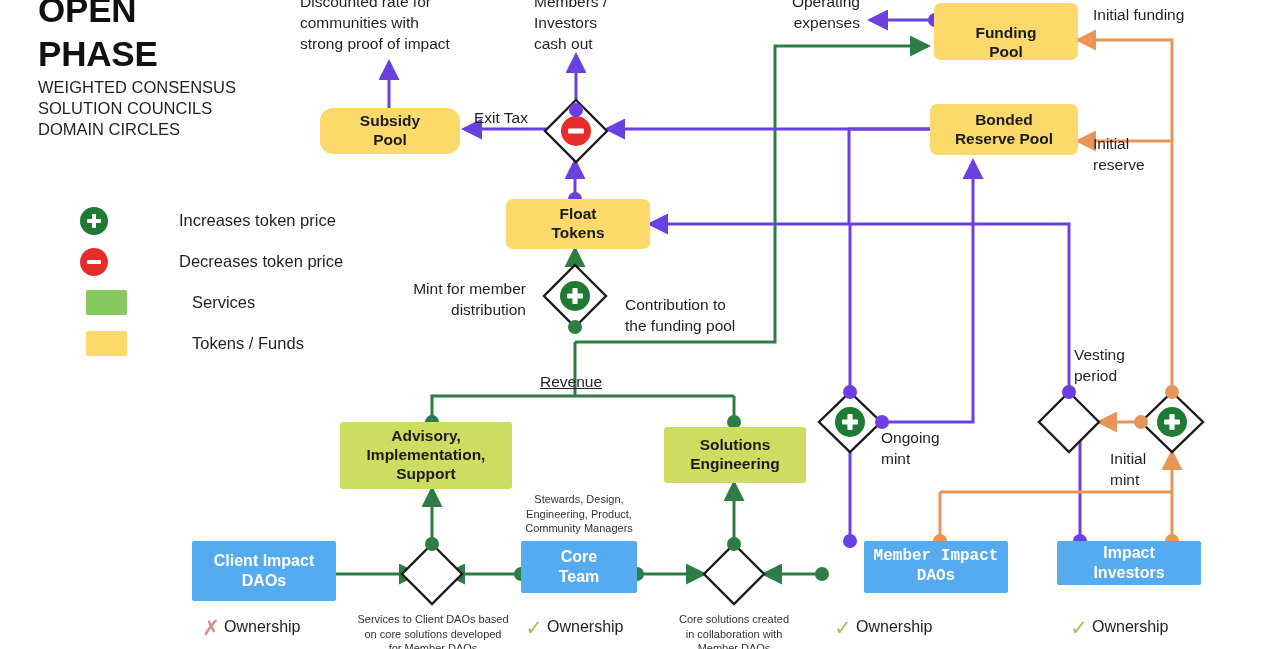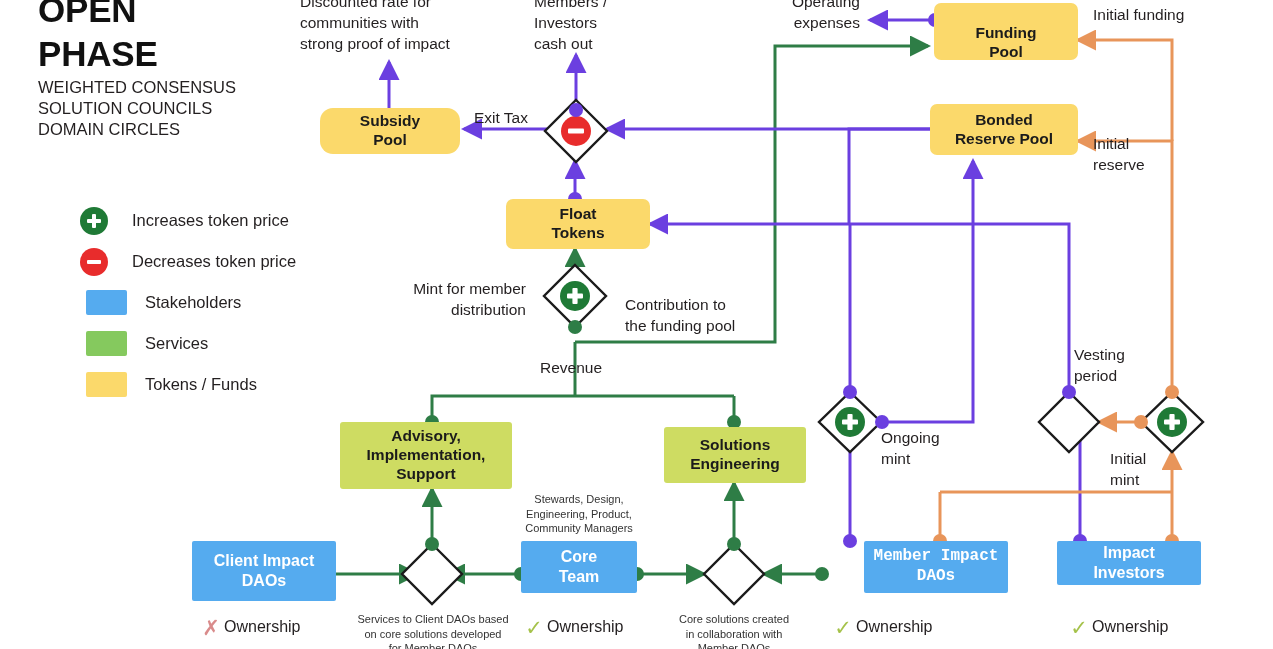--- a/index.html
+++ b/index.html
@@ -30,21 +30,21 @@
   .hdr-sub{
     position:absolute;
     font-size:16.5px;
     line-height:21px;
     color:#231f20;
     white-space:pre-line;
   }
 
   
   .legend{position:absolute;left:74px;top:200px;}
-  .lg-row{display:flex;align-items:center;height:41px;}
+  .lg-row{display:flex;align-items:center;height:41px;gap:47px;}
   .lg-sw{width:41px;height:25px;border-radius:2px;margin-right:18px;flex:0 0 auto;}
   .lg-badge{width:28px;height:28px;border-radius:50%;margin:0 24px 0 6px;flex:0 0 auto;position:relative;}
   .lg-badge i{
     position:absolute;left:50%;top:50%;transform:translate(-50%,-50%);
     display:block;background:#fff;border-radius:1px;
   }
   .lg-badge i.h{width:14px;height:4px;}
   .lg-badge i.v{width:4px;height:14px;}
   .lg-txt{font-size:16.5px;color:#231f20;white-space:nowrap;}
 
@@ -237,24 +237,20 @@
       <span class="lg-txt">Increases token price</span>
     </div>
 
     <div class="lg-row">
       <span class="lg-badge" style="background:#e82c2c;">
         <i class="h"></i>
       </span>
       <span class="lg-txt">Decreases token price</span>
     </div>
 
-    <div class="lg-row">
-      <span class="lg-sw" style="background:#55abef;margin-left:12px;"></span>
-      <span class="lg-txt">Stakeholders</span>
-    </div>
 
     <div class="lg-row">
       <span class="lg-sw" style="background:#85c95e;margin-left:12px;"></span>
       <span class="lg-txt">Services</span>
     </div>
 
     <div class="lg-row">
       <span class="lg-sw" style="background:#fbd96b;margin-left:12px;"></span>
       <span class="lg-txt">Tokens / Funds</span>
     </div>
@@ -328,21 +324,21 @@
 reserve</div>
 
   <div class="anno" style="left:474px;top:107px;">Exit Tax</div>
 
   <div class="anno r" style="left:340px;top:278px;width:186px;">Mint for member
 distribution</div>
 
   <div class="anno" style="left:625px;top:294px;">Contribution to
 the funding pool</div>
 
-  <div class="anno" style="left:540px;top:357px;">Revenue</div>
+  <div class="anno" style="left:540px;top:371px;text-decoration:underline;">Revenue</div>
 
   <div class="anno" style="left:881px;top:427px;">Ongoing
 mint</div>
 
   <div class="anno" style="left:1074px;top:344px;">Vesting
 period</div>
 
   <div class="anno" style="left:1110px;top:448px;">Initial
 mint</div>
 

